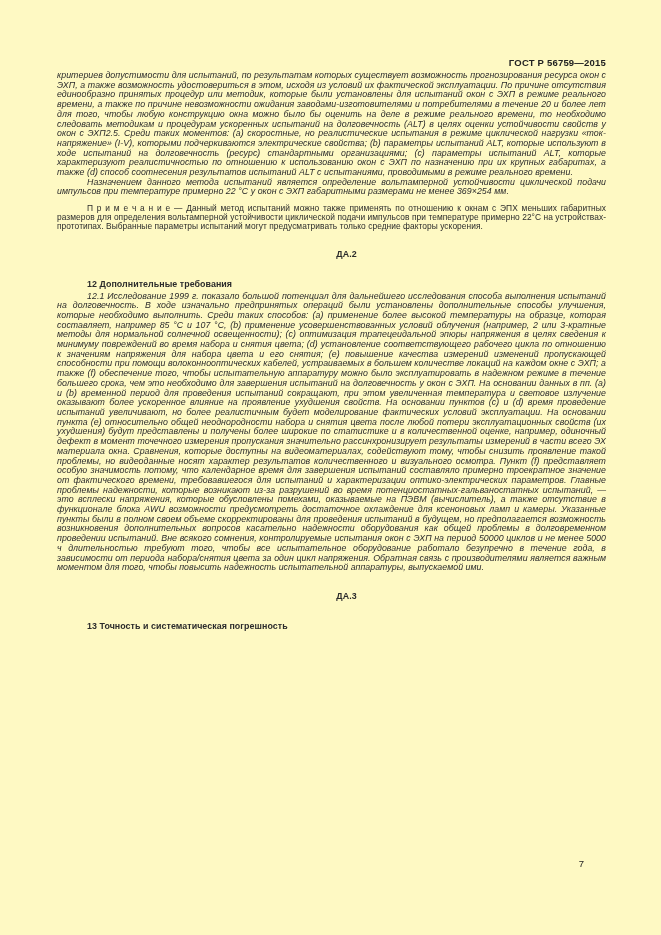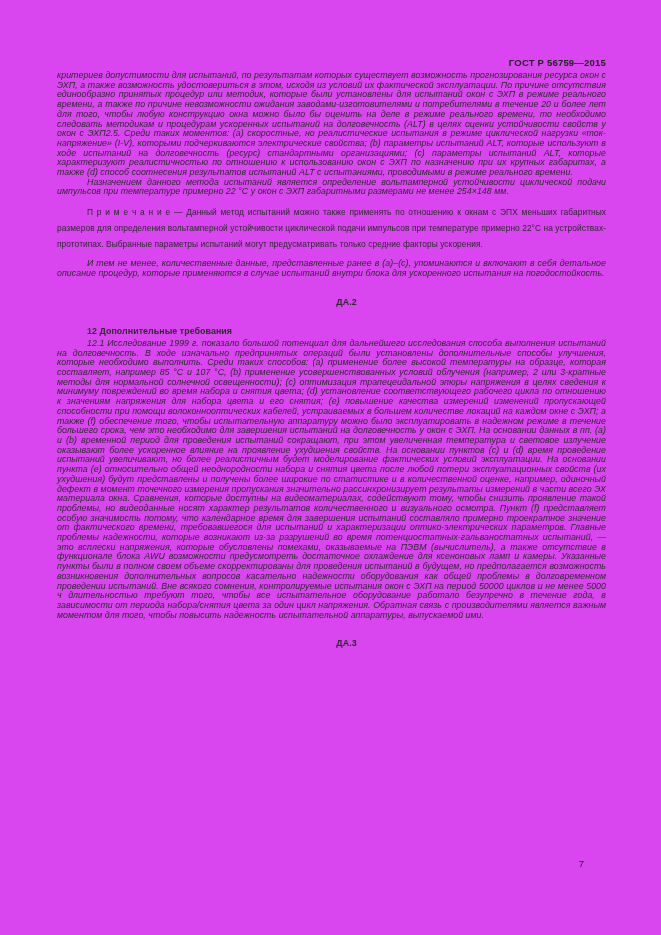--- a/index.html
+++ b/index.html
@@ -4,21 +4,21 @@
 <style>
   html, body {
     margin: 0;
     padding: 0;
     background: #ffffff;
   }
   .page {
     position: relative;
     width: 661px;
     height: 935px;
-    background: #d946ef;
+    background: #fef9c3;
     font-family: "Liberation Sans", "DejaVu Sans", sans-serif;
     color: #2b2b2b;
     overflow: hidden;
   }
   .running-head {
     position: absolute;
     top: 57px;
     left: 57px;
     width: 549px;
     text-align: right;
@@ -42,21 +42,21 @@
     text-indent: 30px;
     font-style: italic;
   }
   .para.first {
     text-indent: 0;
   }
   .note-para {
     margin: 7px 0 7px 0;
     text-indent: 30px;
     font-size: 8.4px;
-    line-height: 16px;
+    line-height: 9px;
   }
   .annex-label {
     margin: 19px 0 20px 0;
     text-indent: 30px;
     text-align: center;
     font-weight: bold;
     font-size: 8.9px;
   }
   .section-heading {
     margin: 0 0 2px 0;
@@ -79,33 +79,33 @@
 <body>
 
 <div class="page">
 
   <div class="running-head">ГОСТ Р 56759—2015</div>
 
   <div class="content">
 
     <p class="para first">критериев допустимости для испытаний, по результатам которых существует возможность прогнозирования ресурса окон с ЭХП, а также возможность удостовериться в этом, исходя из условий их фактической эксплуатации. По причине отсутствия единообразно принятых процедур или методик, которые были установлены для испытаний окон с ЭХП в режиме реального времени, а также по причине невозможности ожидания заводами-изготовителями и потребителями в течение 20 и более лет для того, чтобы любую конструкцию окна можно было бы оценить на деле в режиме реального времени, то необходимо следовать методикам и процедурам ускоренных испытаний на долговечность (ALT) в целях оценки устойчивости свойств у окон с ЭХП2.5. Среди таких моментов: (а) скоростные, но реалистические испытания в режиме циклической нагрузки «ток-напряжение» (I-V), которыми подчеркиваются электрические свойства; (b) параметры испытаний ALT, которые используют в ходе испытаний на долговечность (ресурс) стандартными организациями; (с) параметры испытаний ALT, которые характеризуют реалистичностью по отношению к использованию окон с ЭХП по назначению при их крупных габаритах, а также (d) способ соотнесения результатов испытаний ALT с испытаниями, проводимыми в режиме реального времени.</p>
 
-    <p class="para">Назначением данного метода испытаний является определение вольтамперной устойчивости циклической подачи импульсов при температуре примерно 22 °C у окон с ЭХП габаритными размерами не менее 254×148 мм.</p>
+    <p class="para">Назначением данного метода испытаний является определение вольтамперной устойчивости циклической подачи импульсов при температуре примерно 22 °C у окон с ЭХП габаритными размерами не менее 369×254 мм.</p>
 
     <p class="note-para">П р и м е ч а н и е — Данный метод испытаний можно также применять по отношению к окнам с ЭПХ меньших габаритных размеров для определения вольтамперной устойчивости циклической подачи импульсов при температуре примерно 22°C на устройствах-прототипах. Выбранные параметры испытаний могут предусматривать только средние факторы ускорения.</p>
 
-    <p class="para">И тем не менее, количественные данные, представленные ранее в (а)–(с), упоминаются и включают в себя детальное описание процедур, которые применяются в случае испытаний внутри блока для ускоренного испытания на погодостойкость.</p>
 
     <p class="annex-label">ДА.2</p>
 
     <p class="section-heading">12 Дополнительные требования</p>
 
     <p class="para">12.1 Исследование 1999 г. показало большой потенциал для дальнейшего исследования способа выполнения испытаний на долговечность. В ходе изначально предпринятых операций были установлены дополнительные способы улучшения, которые необходимо выполнить. Среди таких способов: (а) применение более высокой температуры на образце, которая составляет, например 85 °C и 107 °C, (b) применение усовершенствованных условий облучения (например, 2 или 3-кратные методы для нормальной солнечной освещенности); (с) оптимизация трапецеидальной эпюры напряжения в целях сведения к минимуму повреждений во время набора и снятия цвета; (d) установление соответствующего рабочего цикла по отношению к значениям напряжения для набора цвета и его снятия; (е) повышение качества измерений изменений пропускающей способности при помощи волоконнооптических кабелей, устраиваемых в большем количестве локаций на каждом окне с ЭХП; а также (f) обеспечение того, чтобы испытательную аппаратуру можно было эксплуатировать в надежном режиме в течение большего срока, чем это необходимо для завершения испытаний на долговечность у окон с ЭХП. На основании данных в пп. (а) и (b) временной период для проведения испытаний сокращают, при этом увеличенная температура и световое излучение оказывают более ускоренное влияние на проявление ухудшения свойств. На основании пунктов (с) и (d) время проведение испытаний увеличивают, но более реалистичным будет моделирование фактических условий эксплуатации. На основании пункта (е) относительно общей неоднородности набора и снятия цвета после любой потери эксплуатационных свойств (их ухудшения) будут представлены и получены более широкие по статистике и в количественной оценке, например, одиночный дефект в момент точечного измерения пропускания значительно рассинхронизирует результаты измерений в части всего ЭХ материала окна. Сравнения, которые доступны на видеоматериалах, содействуют тому, чтобы снизить проявление такой проблемы, но видеоданные носят характер результатов количественного и визуального осмотра. Пункт (f) представляет особую значимость потому, что календарное время для завершения испытаний составляло примерно троекратное значение от фактического времени, требовавшегося для испытаний и характеризации оптико-электрических параметров. Главные проблемы надежности, которые возникают из-за разрушений во время потенциостатных-гальваностатных испытаний, — это всплески напряжения, которые обусловлены помехами, оказываемые на ПЭВМ (вычислитель), а также отсутствие в функционале блока AWU возможности предусмотреть достаточное охлаждение для ксеноновых ламп и камеры. Указанные пункты были в полном своем объеме скорректированы для проведения испытаний в будущем, но предполагается возможность возникновения дополнительных вопросов касательно надежности оборудования как общей проблемы в долговременном проведении испытаний. Вне всякого сомнения, контролируемые испытания окон с ЭХП на период 50000 циклов и не менее 5000 ч длительностью требуют того, чтобы все испытательное оборудование работало безупречно в течение года, в зависимости от периода набора/снятия цвета за один цикл напряжения. Обратная связь с производителями является важным моментом для того, чтобы повысить надежность испытательной аппаратуры, выпускаемой ими.</p>
 
     <p class="annex-label">ДА.3</p>
 
+    <p class="section-heading">13 Точность и систематическая погрешность</p>
 
 
   </div>
 
   <div class="page-number">7</div>
 
 </div>
 
 </body></html>

